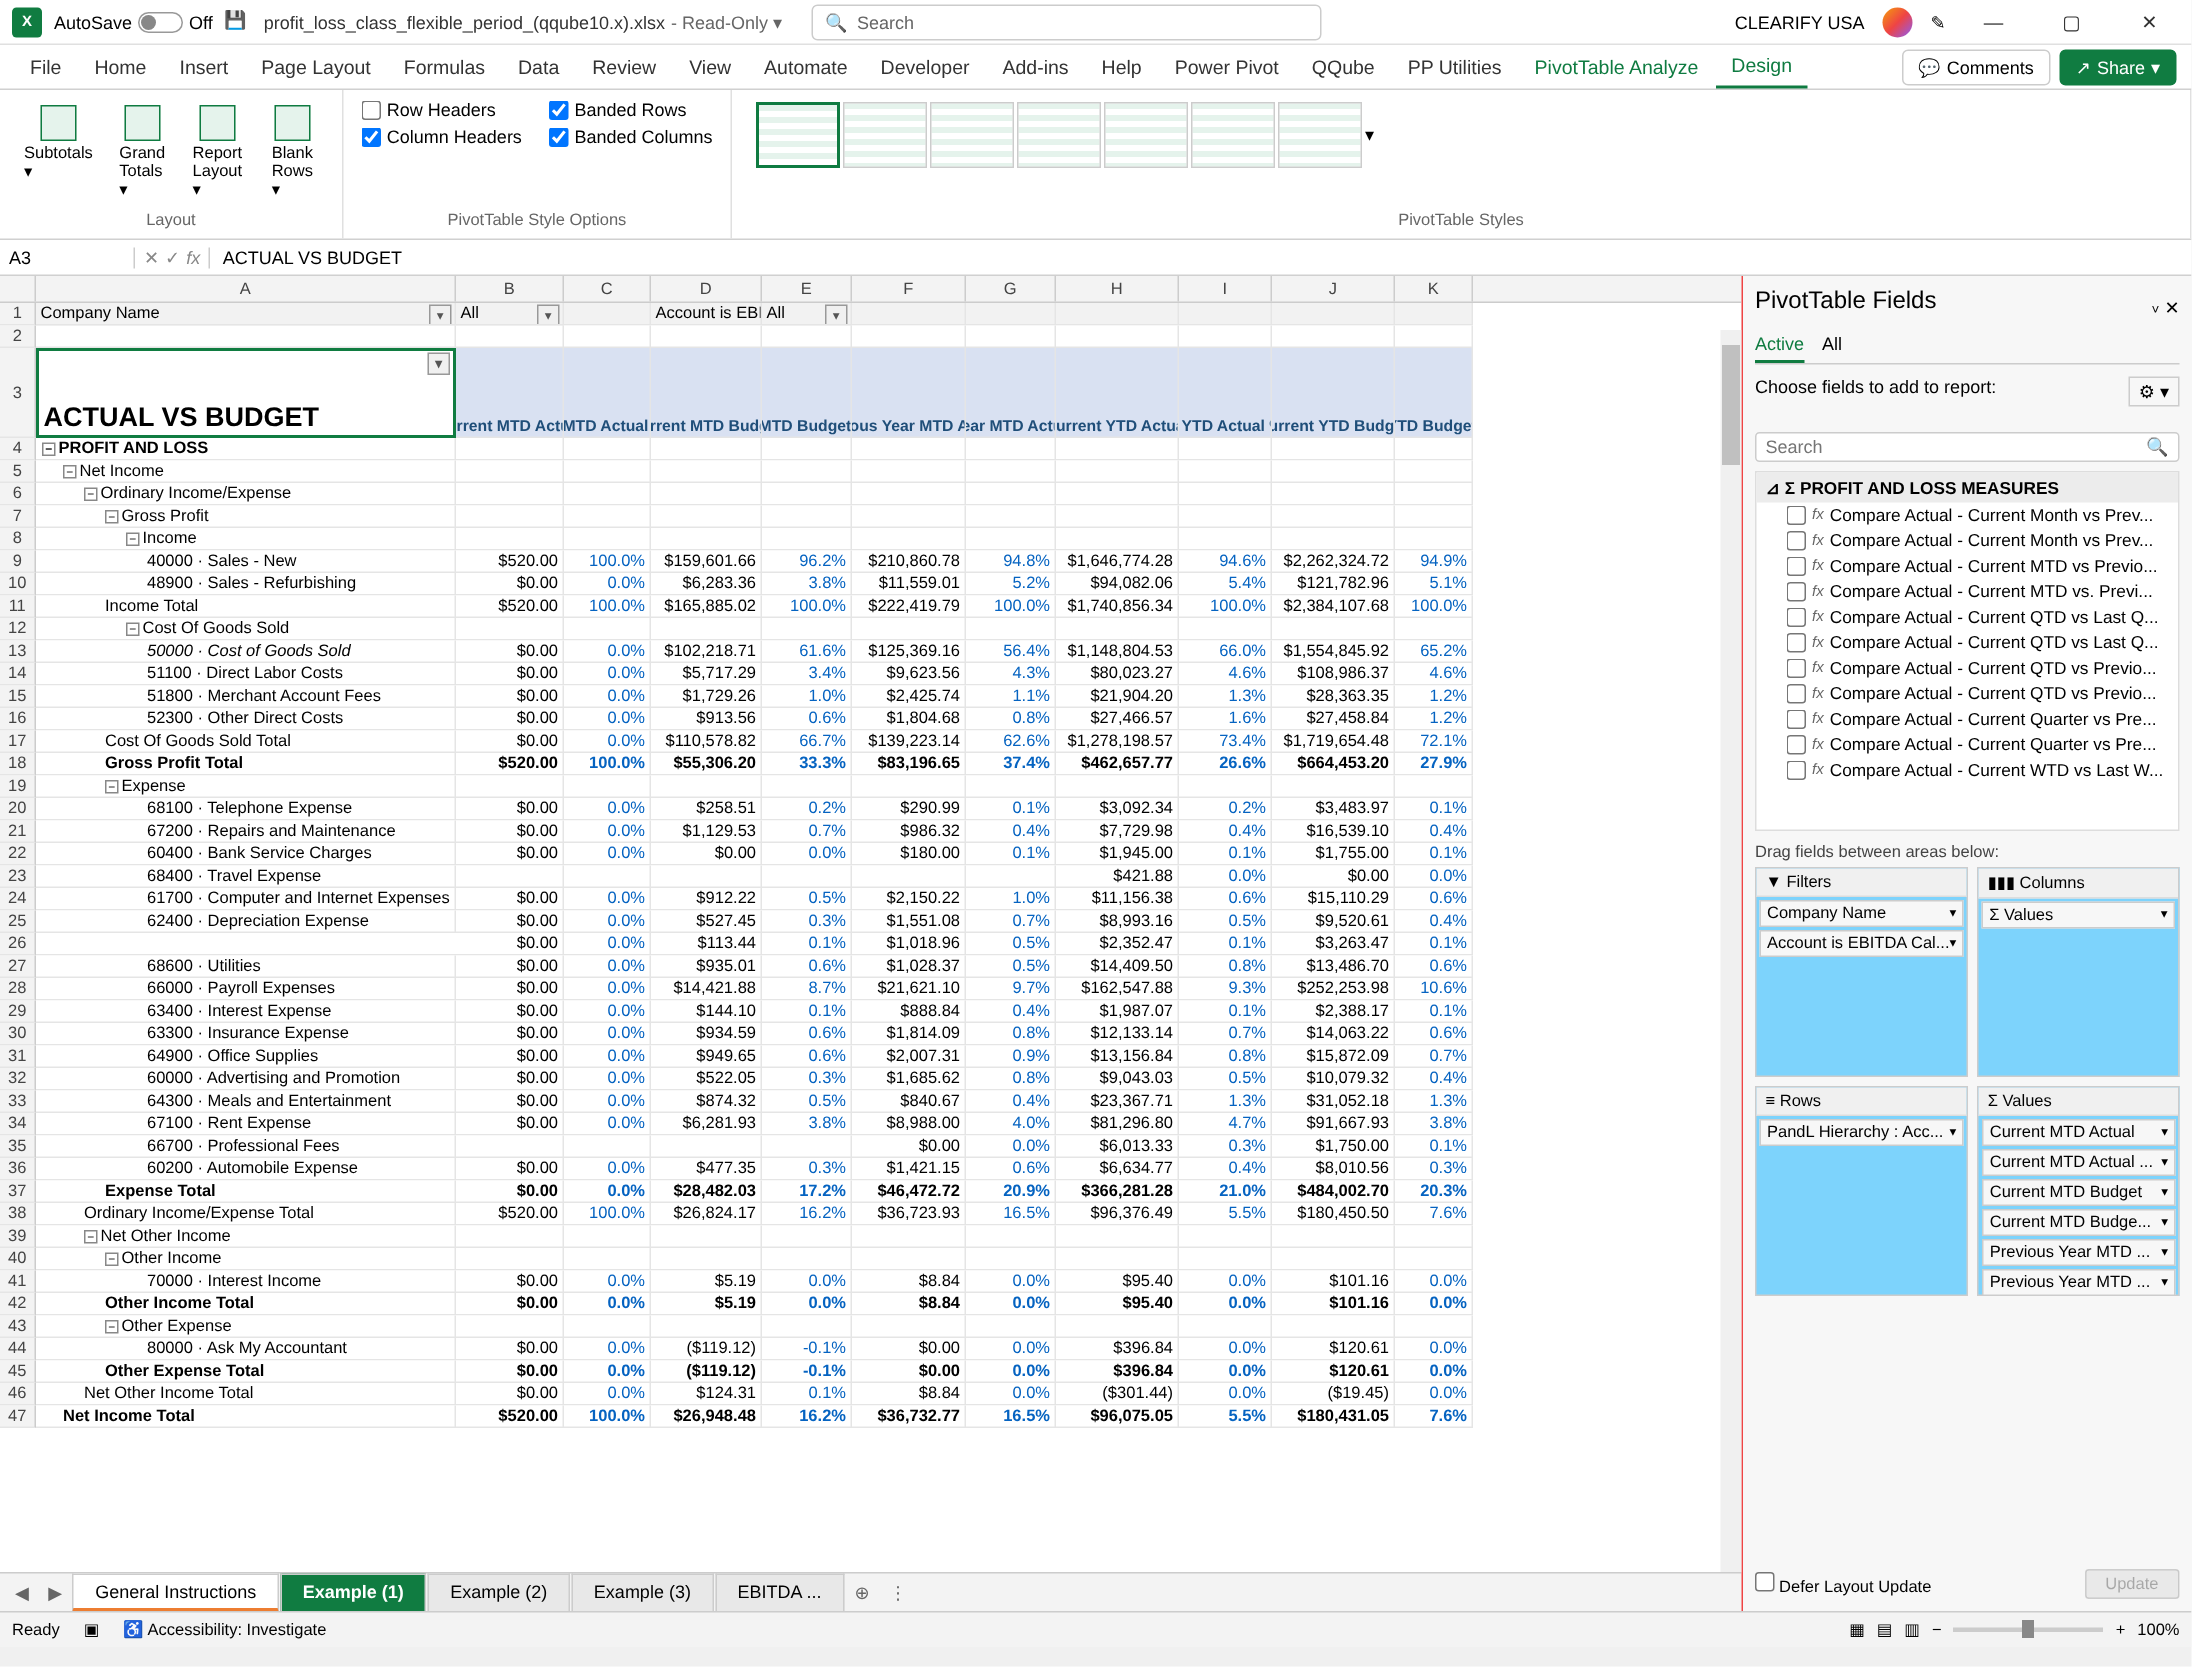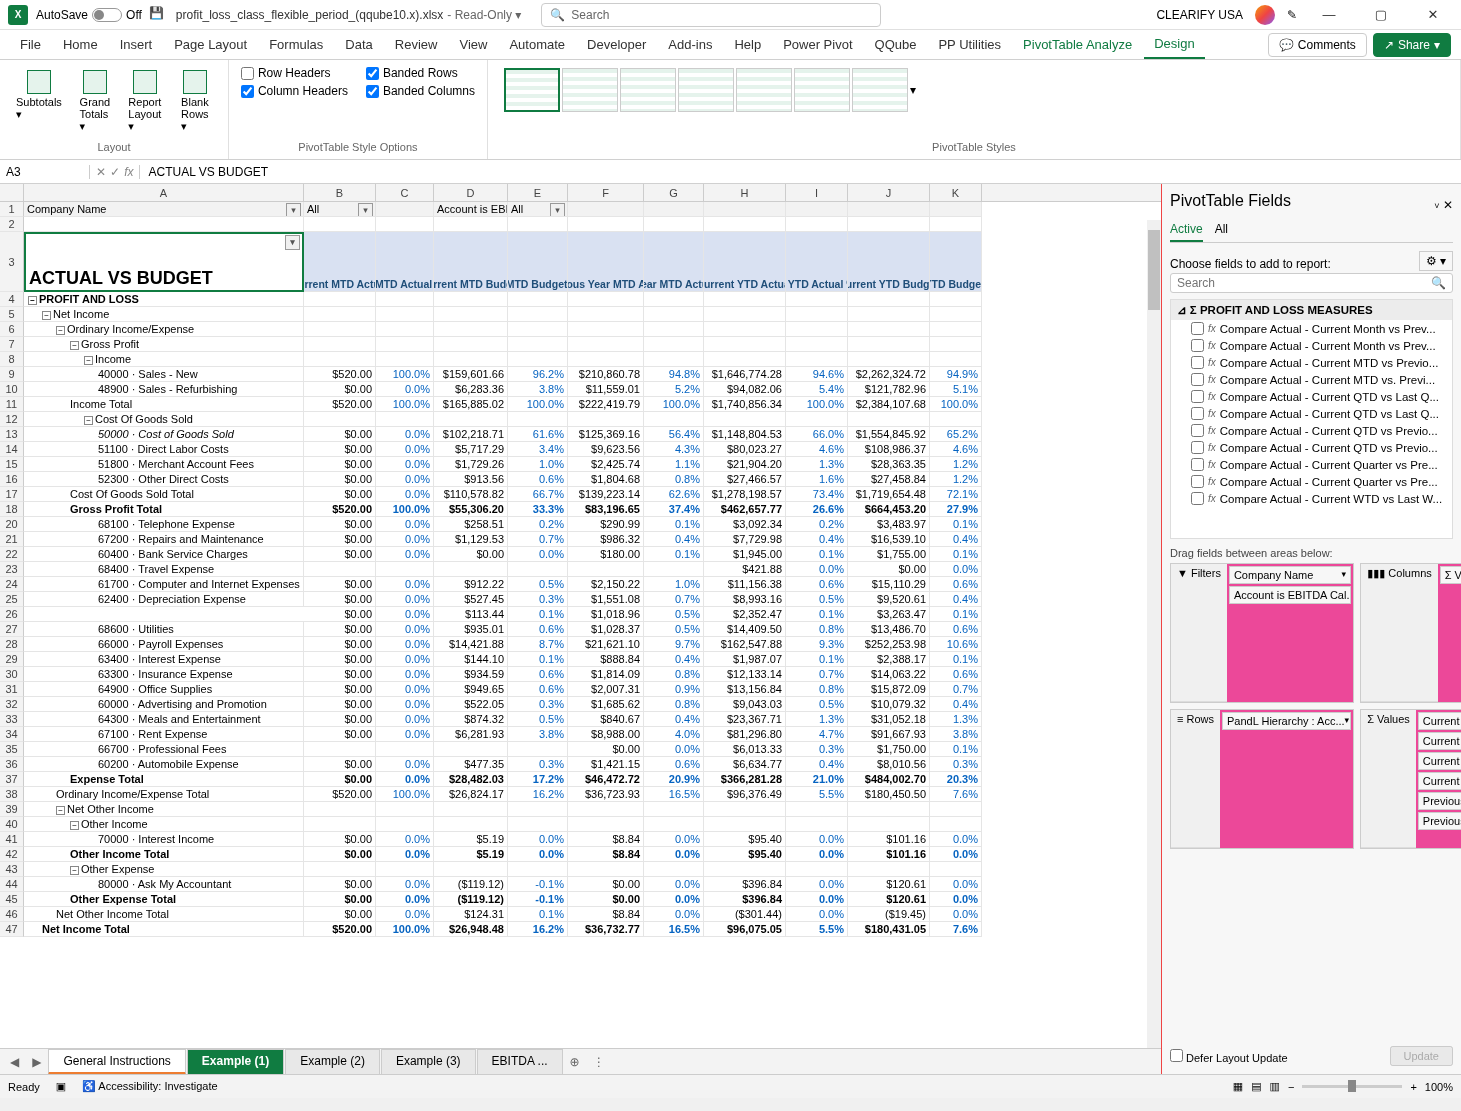--- a/index.html
+++ b/index.html
@@ -79,21 +79,21 @@
 .fields-tabs .ft { padding: 4px 0; }
 .fields-tabs .ft.active { border-bottom: 2px solid #107c41; color: #107c41; }
 .fields-search { display: flex; align-items: center; border: 1px solid #ccc; border-radius: 3px; padding: 2px 6px; background: #fff; margin-bottom: 6px; }
 .fields-search input { border: none; flex: 1; font-size: 12px; outline: none; }
 .fields-list { flex: 0 0 240px; overflow-y: auto; border: 1px solid #ddd; background: #fff; font-size: 11.5px; }
 .fields-list .group-head { background: #ececec; padding: 3px 6px; font-weight: bold; }
 .fields-list .field-item { padding: 2px 6px 2px 20px; display: flex; align-items: center; gap: 4px; white-space: nowrap; overflow: hidden; text-overflow: ellipsis; }
 .fields-list .field-item .fx { font-style: italic; color: #666; font-size: 10px; }
 .drag-label { font-size: 11px; color: #444; margin: 8px 0 4px; }
 .areas { display: grid; grid-template-columns: 1fr 1fr; grid-template-rows: 140px 140px; gap: 6px; flex: 1; }
-.area { border: 1px solid #ccc; background: #ec4899; display: flex; }
+.area { border: 1px solid #ccc; background: #7dd3fc; display: flex; flex-direction: column; }
 .area .area-head { font-size: 11px; padding: 3px 6px; background: #f0f0f0; border-bottom: 1px solid #ddd; }
 .area .area-items { flex: 1; overflow-y: auto; padding: 2px; }
 .area .area-item { font-size: 11px; padding: 2px 4px; border: 1px solid #ccc; background: #f7f7f7; margin-bottom: 2px; display: flex; justify-content: space-between; white-space: nowrap; overflow: hidden; }
 .defer-row { display: flex; align-items: center; justify-content: space-between; padding-top: 6px; font-size: 11px; }
 .defer-row button { padding: 2px 12px; font-size: 11px; }
 
 
 .sheet-tabs { height: 26px; background: #f3f3f3; display: flex; align-items: center; border-top: 1px solid #ccc; padding: 0 4px; gap: 1px; }
 .sheet-tabs .nav { padding: 0 6px; color: #666; }
 .sheet-tabs .st { padding: 4px 14px; font-size: 12px; background: #e8e8e8; border: 1px solid #ccc; border-bottom: none; }
@@ -502,20 +502,34 @@
             <div class="cell col-D r b">$55,306.20</div>
             <div class="cell col-E r blue b">33.3%</div>
             <div class="cell col-F r b">$83,196.65</div>
             <div class="cell col-G r blue b">37.4%</div>
             <div class="cell col-H r b">$462,657.77</div>
             <div class="cell col-I r blue b">26.6%</div>
             <div class="cell col-J r b">$664,453.20</div>
             <div class="cell col-K r blue b">27.9%</div>
           </div>
           <div class="row">
+            <div class="rh">19</div>
+            <div class="cell col-A" style="padding-left: 46px;"><span class="exp">−</span>Expense</div>
+            <div class="cell col-B r"></div>
+            <div class="cell col-C r blue"></div>
+            <div class="cell col-D r"></div>
+            <div class="cell col-E r blue"></div>
+            <div class="cell col-F r"></div>
+            <div class="cell col-G r blue"></div>
+            <div class="cell col-H r"></div>
+            <div class="cell col-I r blue"></div>
+            <div class="cell col-J r"></div>
+            <div class="cell col-K r blue"></div>
+          </div>
+          <div class="row">
             <div class="rh">20</div>
             <div class="cell col-A" style="padding-left: 74px;">68100 · Telephone Expense</div>
             <div class="cell col-B r">$0.00</div>
             <div class="cell col-C r blue">0.0%</div>
             <div class="cell col-D r">$258.51</div>
             <div class="cell col-E r blue">0.2%</div>
             <div class="cell col-F r">$290.99</div>
             <div class="cell col-G r blue">0.1%</div>
             <div class="cell col-H r">$3,092.34</div>
             <div class="cell col-I r blue">0.2%</div>
@@ -924,21 +938,21 @@
 
   <div class="fields-pane">
     <div style="display:flex;justify-content:space-between;align-items:center">
       <h3>PivotTable Fields</h3>
       <div><span class="chev">˅</span> <span>✕</span></div>
     </div>
     <div class="fields-tabs">
       <div class="ft active">Active</div>
       <div class="ft">All</div>
     </div>
-    <div style="display:flex;justify-content:space-between;align-items:flex-end;margin-bottom:2px">
+    <div style="display:flex;justify-content:space-between;align-items:flex-start;margin-bottom:17px">
       <span style="font-size:12px">Choose fields to add to report:</span>
       <span style="border:1px solid #ccc;padding:2px 6px">⚙ ▾</span>
     </div>
     <div class="fields-search">
       <input placeholder="Search" style="">
       <span>🔍</span>
     </div>
     <div class="fields-list">
       <div class="group-head">⊿ Σ <span>PROFIT AND LOSS MEASURES</span></div>
       <div id="fields-items">

